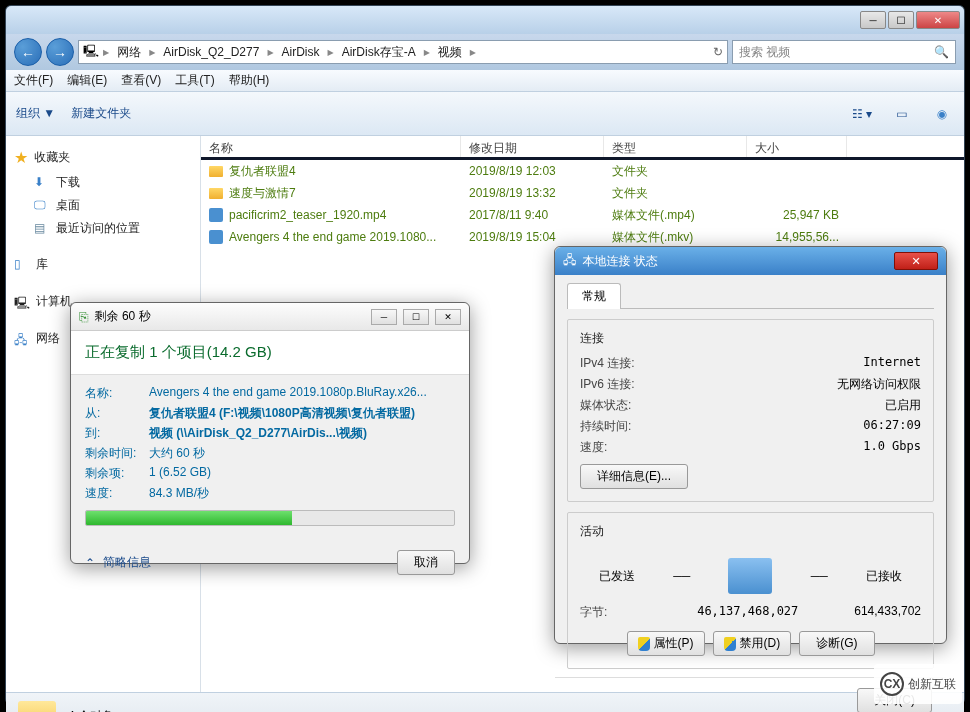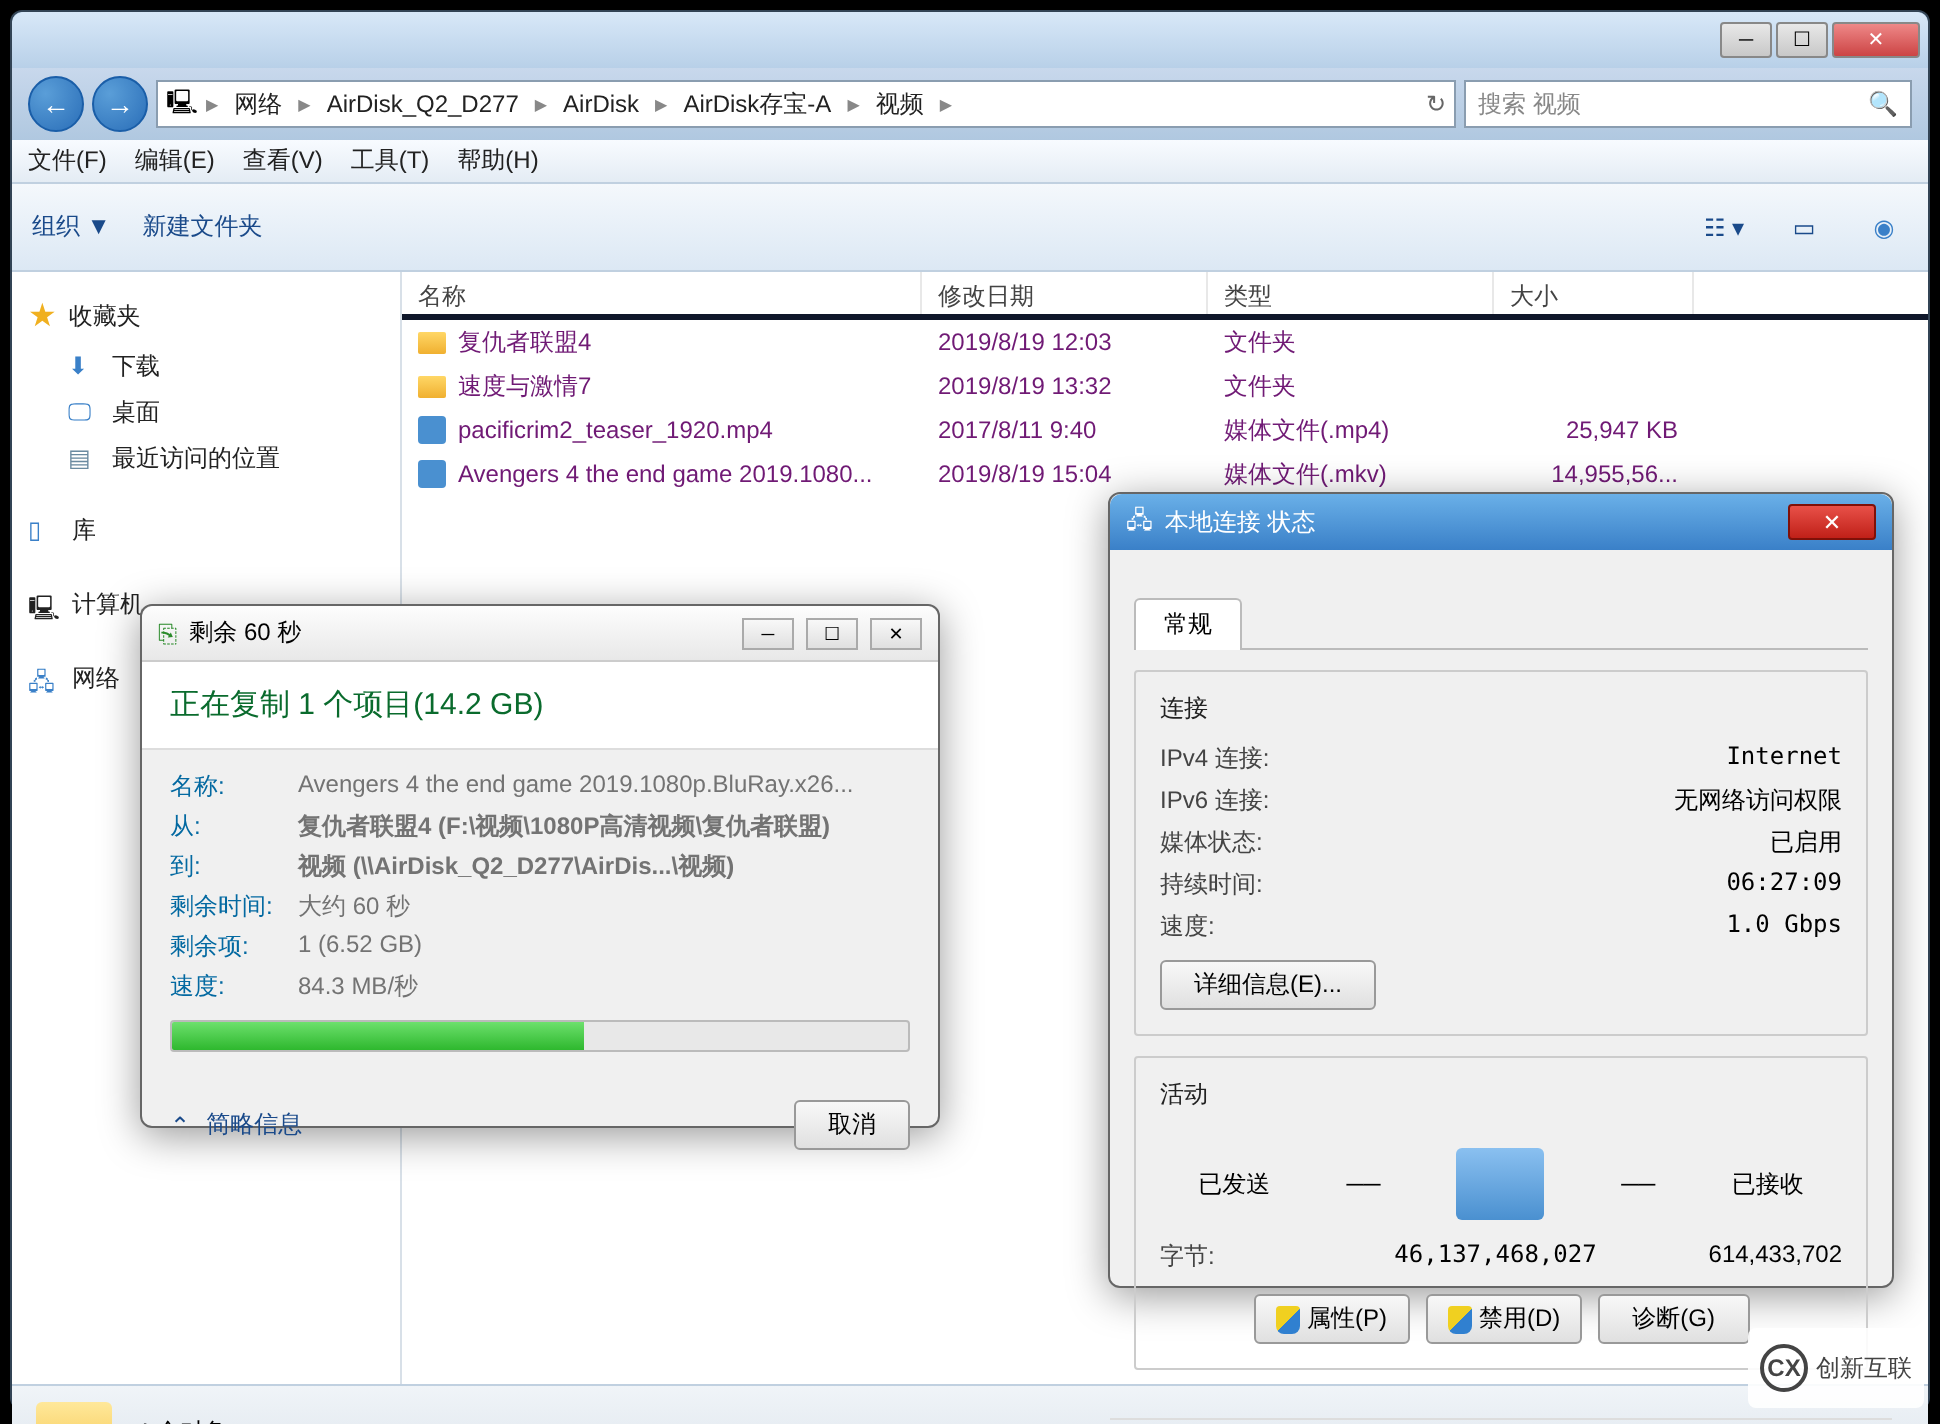--- a/index.html
+++ b/index.html
@@ -29,45 +29,45 @@
 .side-header{display:flex;align-items:center;padding:4px 8px;gap:6px;color:#222}
 .side-item{display:flex;align-items:center;padding:3px 8px 3px 28px;gap:6px;color:#222;cursor:pointer}
 .side-icon{width:16px;height:16px;display:inline-block}
 .star-icon{color:#f0b020;font-size:16px}
 .folder-icon{width:14px;height:11px;background:linear-gradient(to bottom,#ffd766,#f0b030);border-radius:1px;display:inline-block}
 .file-list{flex:1;background:#fff}
 .list-header{display:flex;height:24px;border-bottom:3px solid #0f172a}
 .col-h{padding:4px 8px;color:#444;border-right:1px solid #e8e8e8}
 .col-name{width:260px}.col-date{width:143px}.col-type{width:143px}.col-size{width:100px}
 .file-row{display:flex;height:22px;align-items:center}
-.cell{padding:2px 8px;color:#701a75;overflow:hidden;white-space:nowrap;text-overflow:ellipsis}
+.cell{padding:2px 8px;color:#4d7c0f;overflow:hidden;white-space:nowrap;text-overflow:ellipsis}
 .cell.col-name{display:flex;align-items:center;gap:6px}
 .statusbar{height:48px;background:linear-gradient(to bottom,#f0f4f8,#dce4ec);border-top:1px solid #c0d0e0;display:flex;align-items:center;padding:4px 12px;gap:12px}
 .big-folder{width:38px;height:32px;background:linear-gradient(to bottom,#ffe89a,#f4c44a);border-radius:3px}
 
 .dialog{position:absolute;background:#f0f0f0;border:1px solid #666;border-radius:6px;box-shadow:0 4px 20px rgba(0,0,0,.4)}
 .copy-dialog{left:70px;top:302px;width:400px;height:262px}
 .dlg-title{height:28px;background:linear-gradient(to bottom,#fdfdfd,#e8e8e8);display:flex;align-items:center;padding:0 8px;border-bottom:1px solid #ccc;border-radius:6px 6px 0 0;gap:6px}
 .dlg-title-spacer{flex:1}
 .dlg-btn{width:26px;height:16px;border:1px solid #aaa;background:linear-gradient(to bottom,#f8f8f8,#e0e0e0);display:flex;align-items:center;justify-content:center;font-size:9px}
 .copy-header{background:#fff;padding:12px 14px;border-bottom:1px solid #ddd;font-size:15px;color:#0a6b2d}
 .copy-body{padding:10px 14px;background:#f0f0f0}
 .copy-row{display:flex;margin-bottom:3px;font-size:12px}
 .copy-label{width:64px;color:#0369a1}
-.copy-val{flex:1;color:#737373}
+.copy-val{flex:1;color:#0369a1}
 .progress{height:16px;background:#e8e8e8;border:1px solid #bbb;border-radius:2px;margin:8px 0;overflow:hidden}
 .progress-bar{height:100%;width:56%;background:linear-gradient(to bottom,#6de06d,#2eb82e)}
 .copy-footer{display:flex;align-items:center;padding:6px 14px;gap:8px}
 .expand-btn{color:#1a4a8a;cursor:pointer}
 .btn{padding:3px 16px;background:linear-gradient(to bottom,#f8f8f8,#e0e0e0);border:1px solid #999;border-radius:3px;cursor:pointer}
 
 .status-dialog{left:554px;top:246px;width:393px;height:398px;background:#f0f0f0}
 .status-title{height:28px;background:linear-gradient(to bottom,#6ab0e8,#3a80c8);display:flex;align-items:center;padding:0 8px;color:#fff;border-radius:6px 6px 0 0;gap:6px}
 .status-close{width:44px;height:18px;background:linear-gradient(to bottom,#e85048,#c02018);border:1px solid #801008;border-radius:2px;display:flex;align-items:center;justify-content:center;color:#fff;font-size:11px}
-.status-body{padding:24px 12px}
+.status-body{padding:8px 12px}
 .tabs{display:flex;border-bottom:1px solid #bbb}
 .tab{padding:4px 14px;background:#fff;border:1px solid #bbb;border-bottom:none;border-radius:3px 3px 0 0;margin-bottom:-1px}
 .fieldset{border:1px solid #ccc;padding:10px 12px 12px;margin-top:10px;border-radius:2px}
 .fieldset-title{color:#222;margin-bottom:8px}
 .status-row{display:flex;margin-bottom:4px;font-size:12px}
 .status-label{width:110px;color:#444}
 .status-val{flex:1;text-align:right;font-family:monospace}
 .activity{display:flex;align-items:center;justify-content:space-around;padding:10px 0}
 .net-icon{width:44px;height:36px;background:linear-gradient(to bottom,#8ac0f0,#4a90d0);border-radius:3px;position:relative}
 .btn-row{display:flex;gap:8px;justify-content:center;margin-top:10px}

